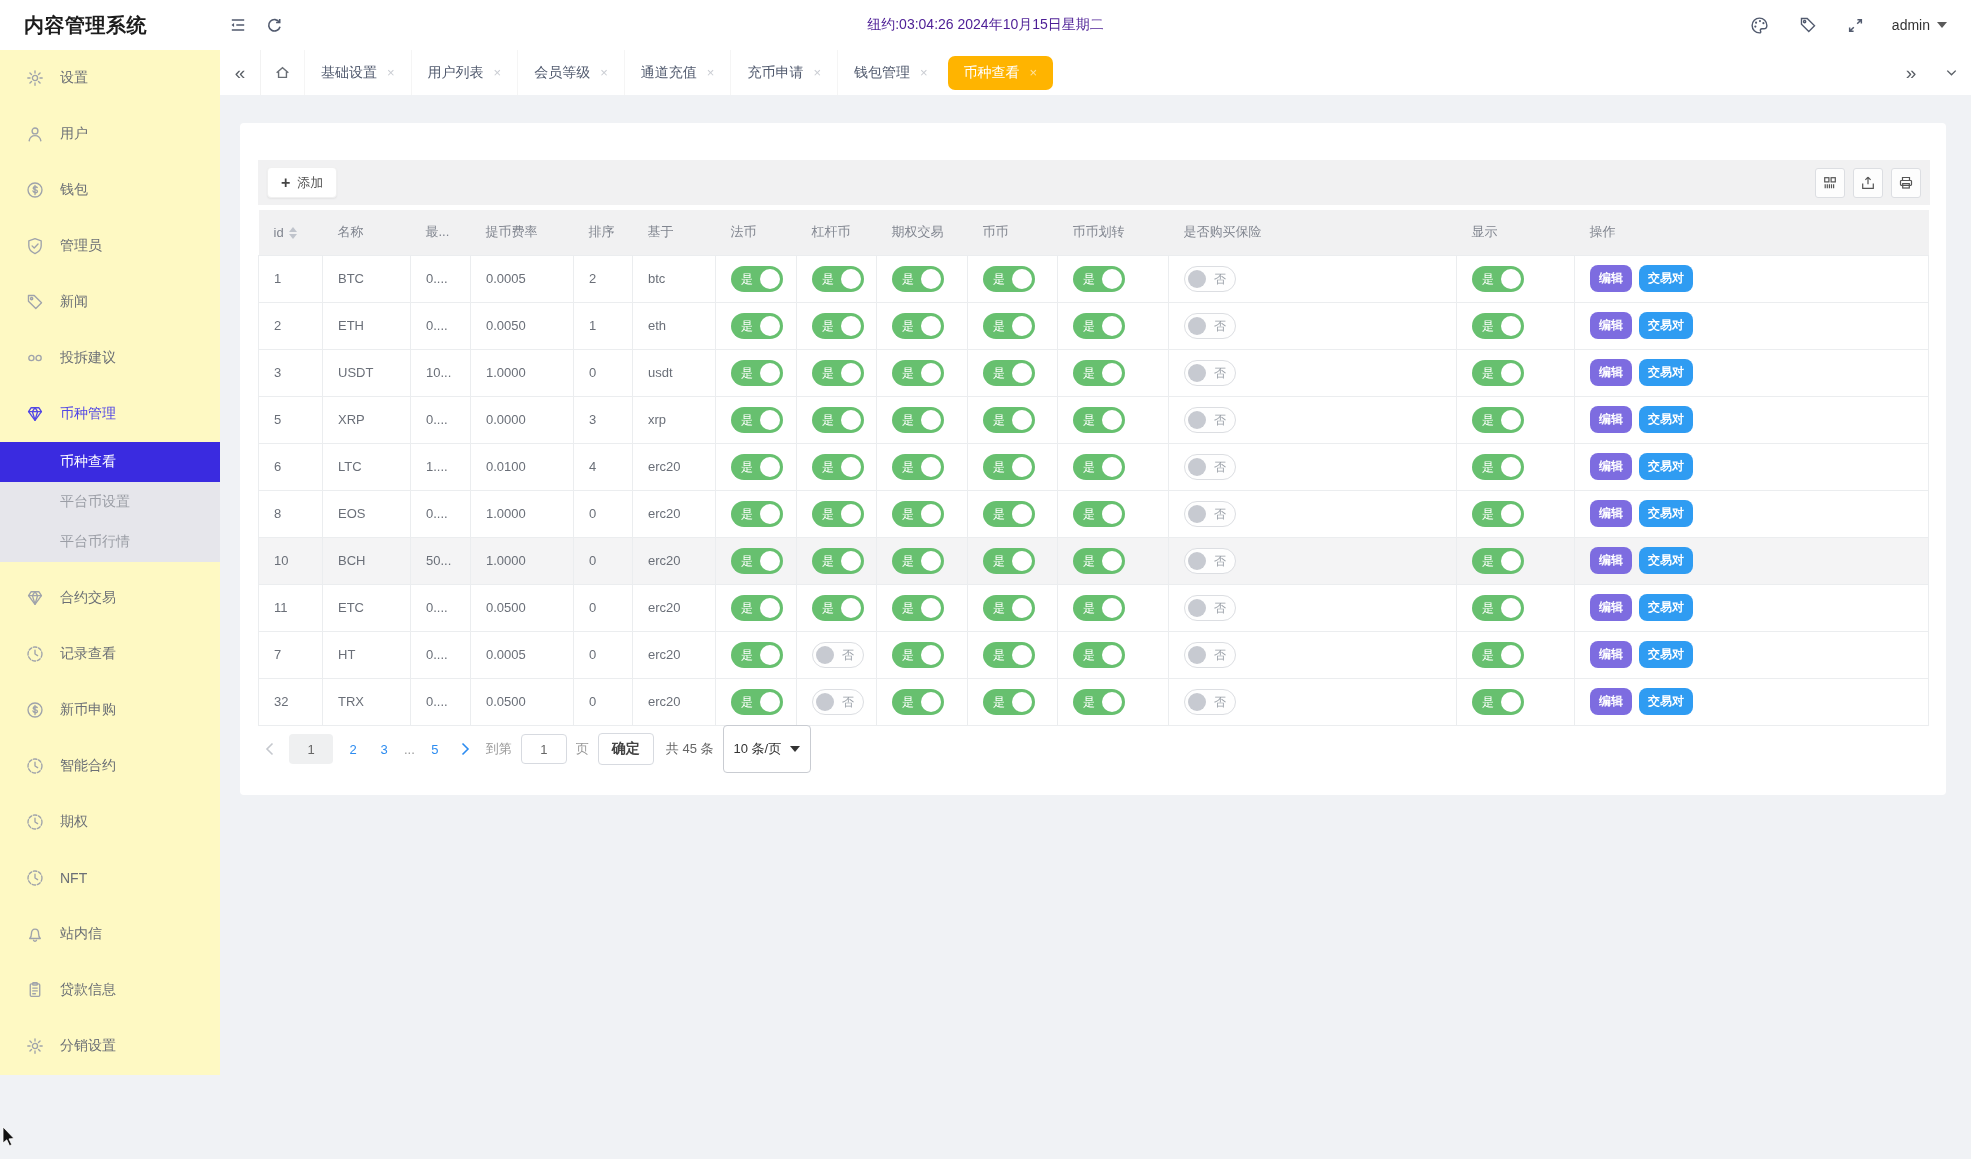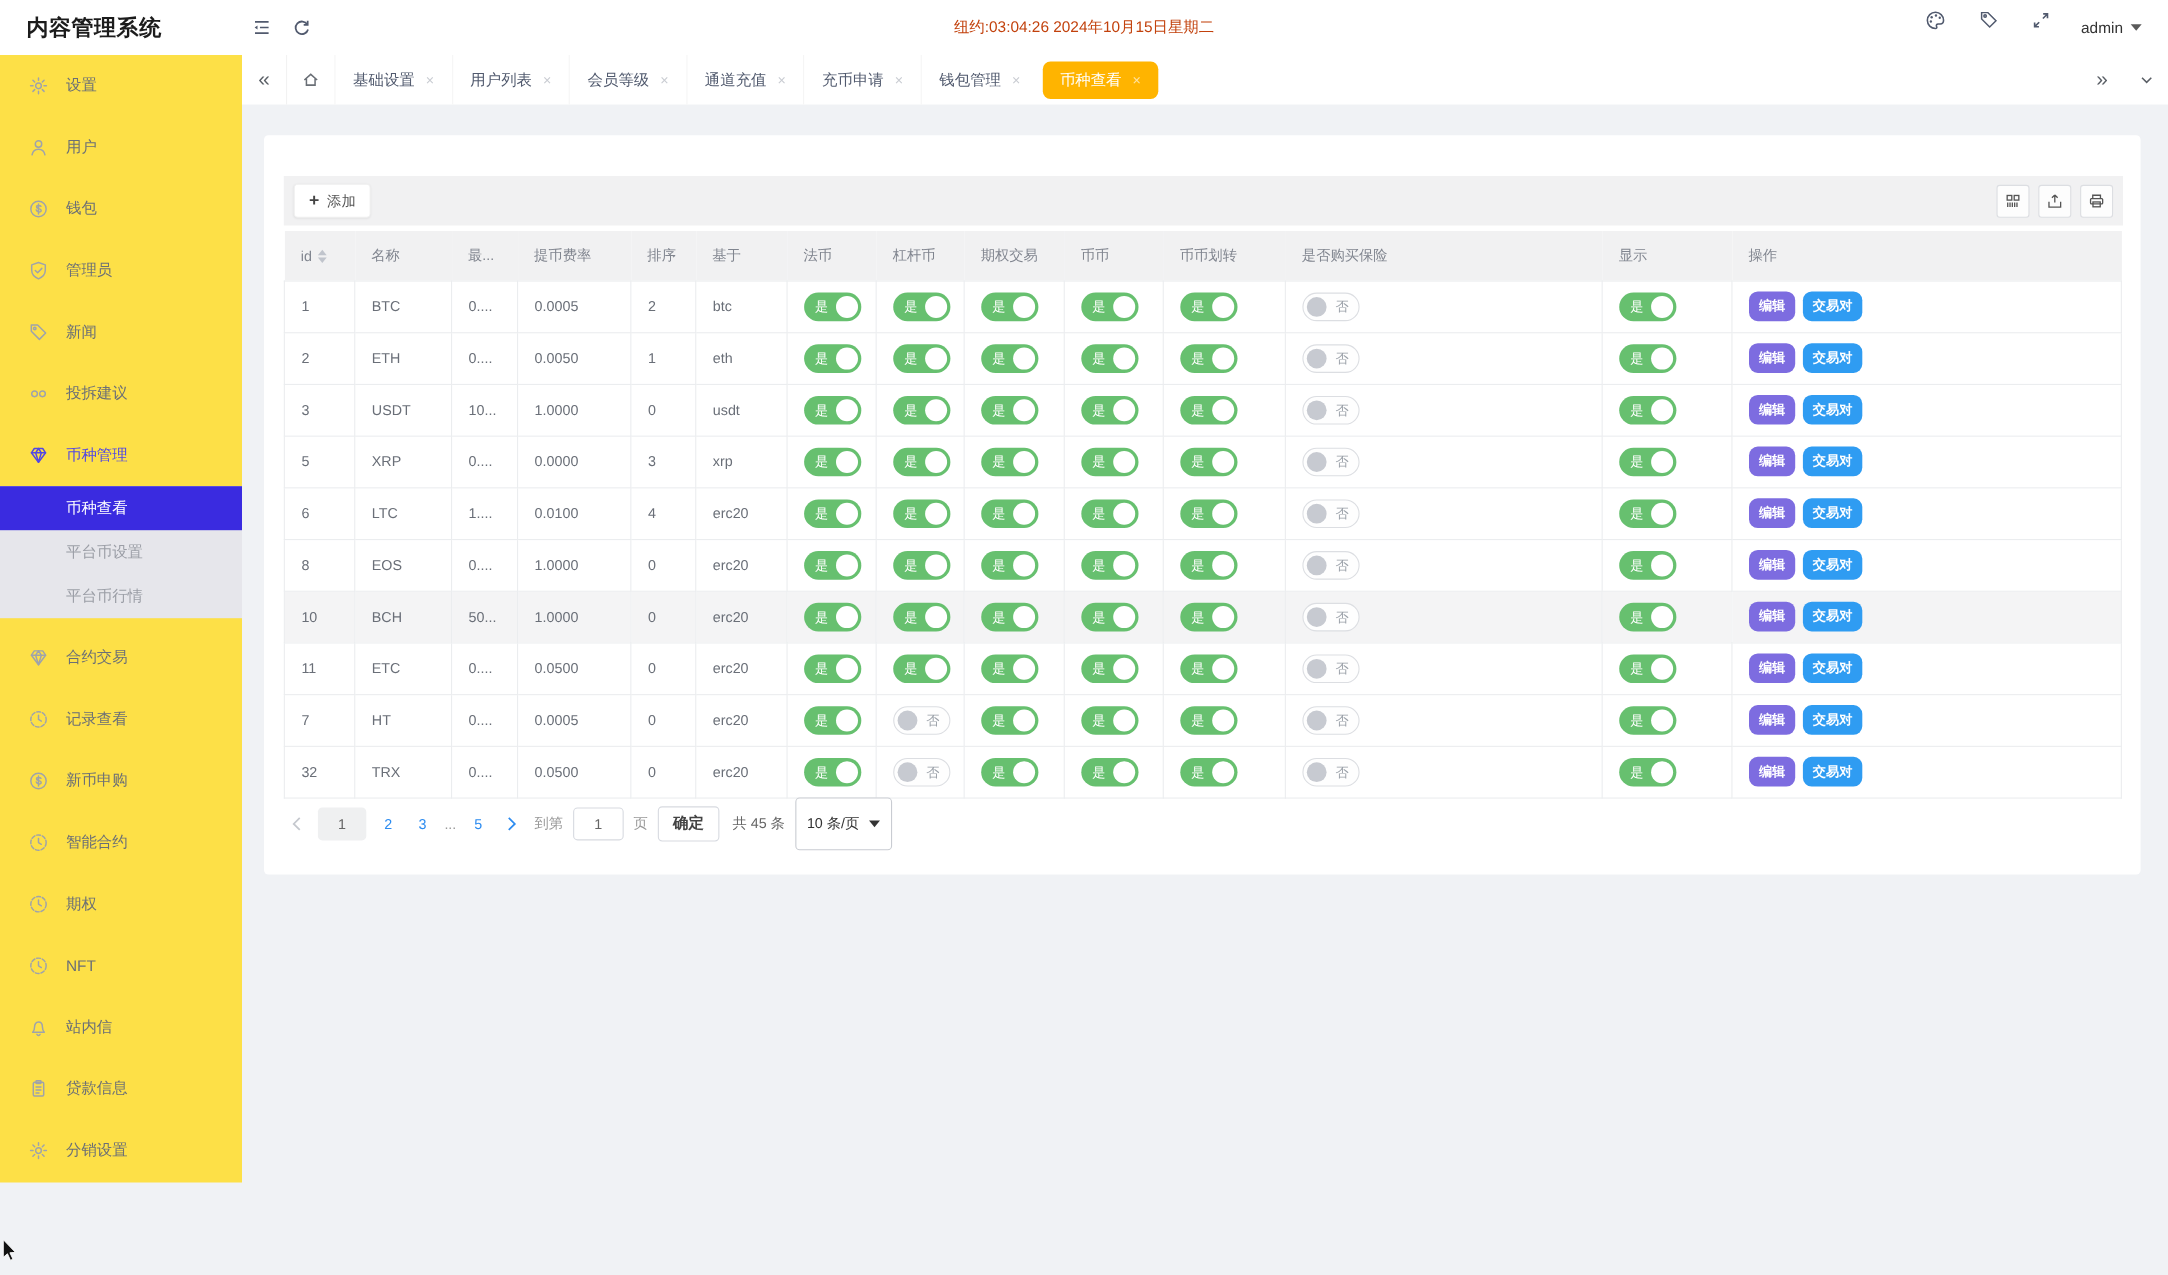--- a/index.html
+++ b/index.html
@@ -4,27 +4,27 @@
 <style>
   * { margin:0; padding:0; box-sizing:border-box; }
   html,body { width:1971px; height:1159px; overflow:hidden; }
   body { background:#f0f2f5; font-family:"Liberation Sans","DejaVu Sans",sans-serif; color:#333; }
   svg { display:block; }
 
   
   .topbar { position:absolute; left:0; top:0; width:1971px; height:50px; background:#fff; z-index:30; display:flex; align-items:center; }
   .logo { width:220px; padding-left:24px; font-size:20px; font-weight:bold; color:#1c1c1c; letter-spacing:.5px; }
   .tb-icon { width:36px; height:36px; display:flex; align-items:center; justify-content:center; cursor:pointer; color:#515a6e; }
-  .topbar-clock { position:absolute; left:50%; transform:translateX(-50%); font-size:14px; color:#c2410c; }
-  .topbar-right { position:absolute; right:18px; top:0; height:50px; display:flex; gap:12px; }
+  .topbar-clock { position:absolute; left:50%; transform:translateX(-50%); font-size:14px; color:#4c1d95; }
+  .topbar-right { position:absolute; right:18px; top:0; height:50px; display:flex; align-items:center; gap:12px; }
   .admin-box { display:flex; align-items:center; gap:7px; font-size:14px; color:#333; cursor:pointer; padding:0 6px; }
   .caret-down { width:0; height:0; border-left:5px solid transparent; border-right:5px solid transparent; border-top:6px solid #5a5a5a; }
 
   
-  .sidebar { position:absolute; left:0; top:50px; width:220px; height:1025px; background:#fde047; z-index:20; padding-top:0; }
+  .sidebar { position:absolute; left:0; top:50px; width:220px; height:1025px; background:#fef9c3; z-index:20; padding-top:0; }
   .menu-item { height:56px; display:flex; align-items:center; padding-left:26px; gap:16px; font-size:14px; color:#6b6f76; cursor:pointer; }
   .menu-item .mi-icon { width:18px; height:18px; color:#9fa3ab; }
   .menu-item.parent-active { color:var(--menu-active-parent); }
   .menu-item.parent-active .mi-icon { color:var(--menu-active-parent); }
   .submenu { background:#e6e6eb; margin-bottom:8px; }
   .submenu-item { height:40px; display:flex; align-items:center; padding-left:60px; font-size:14px; color:#9b9ea6; cursor:pointer; }
   .submenu-item.active { background:var(--menu-active-bg); color:#fff; }
 
   
   .tabbar { position:absolute; left:220px; top:50px; right:0; height:45px; background:#fff; display:flex; align-items:center; z-index:10; }

